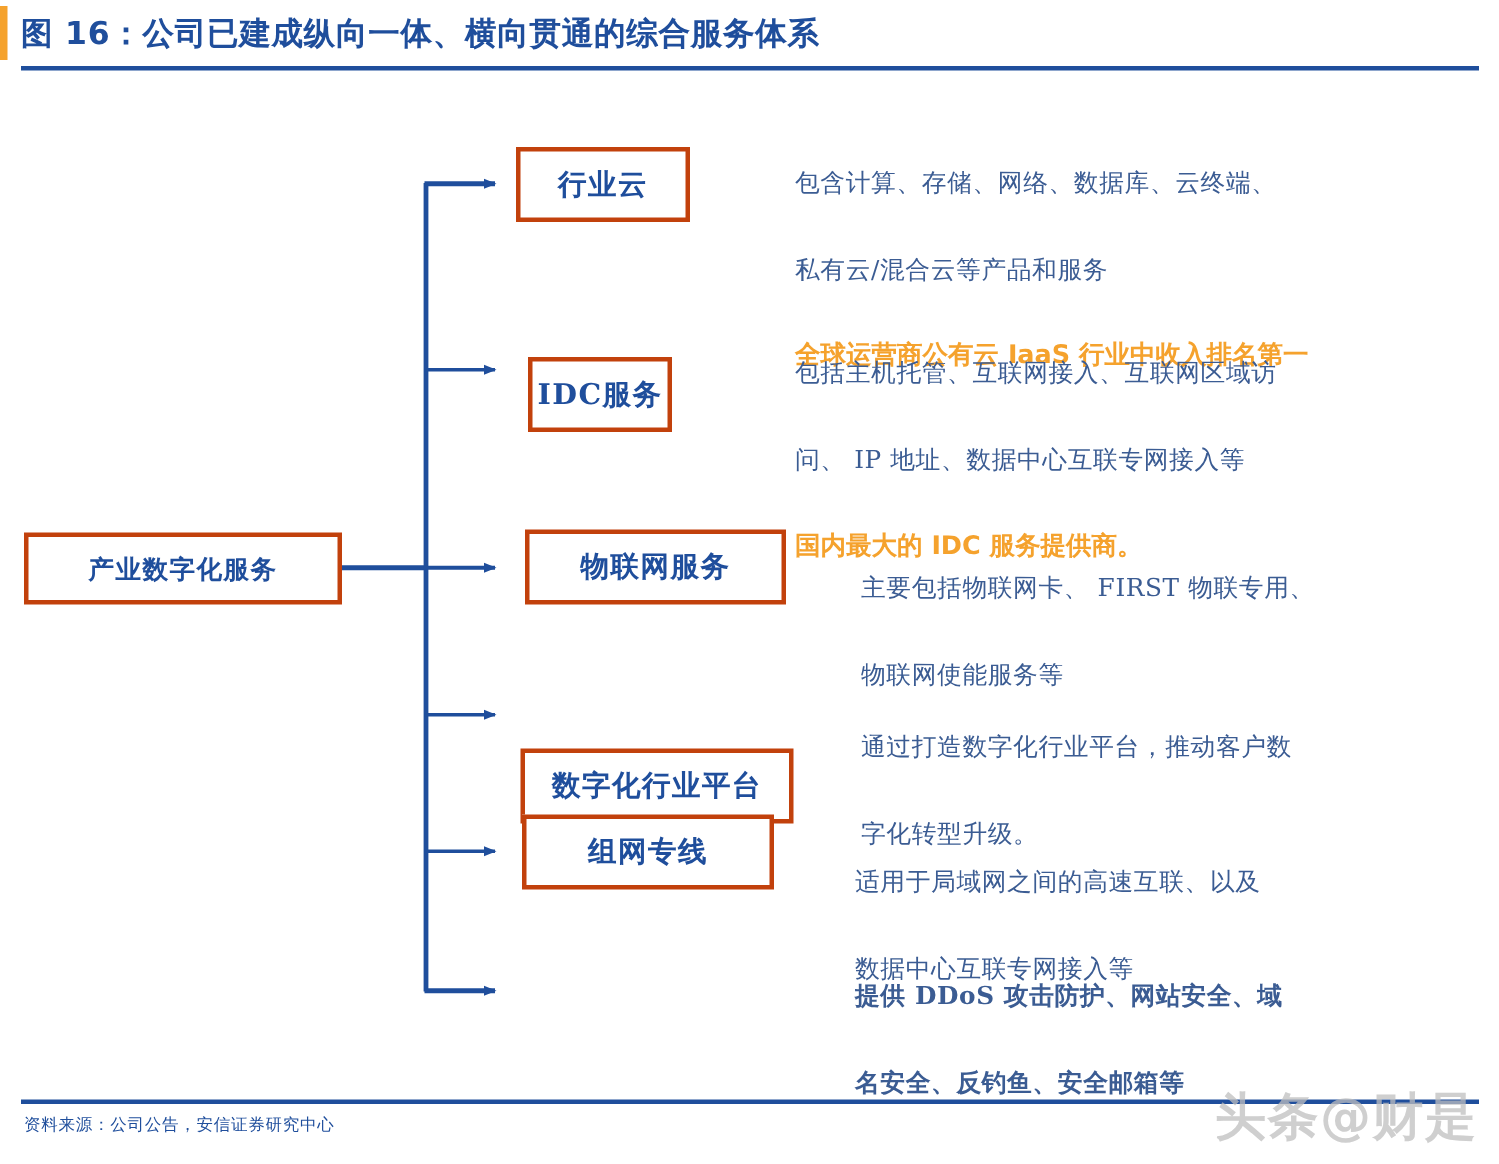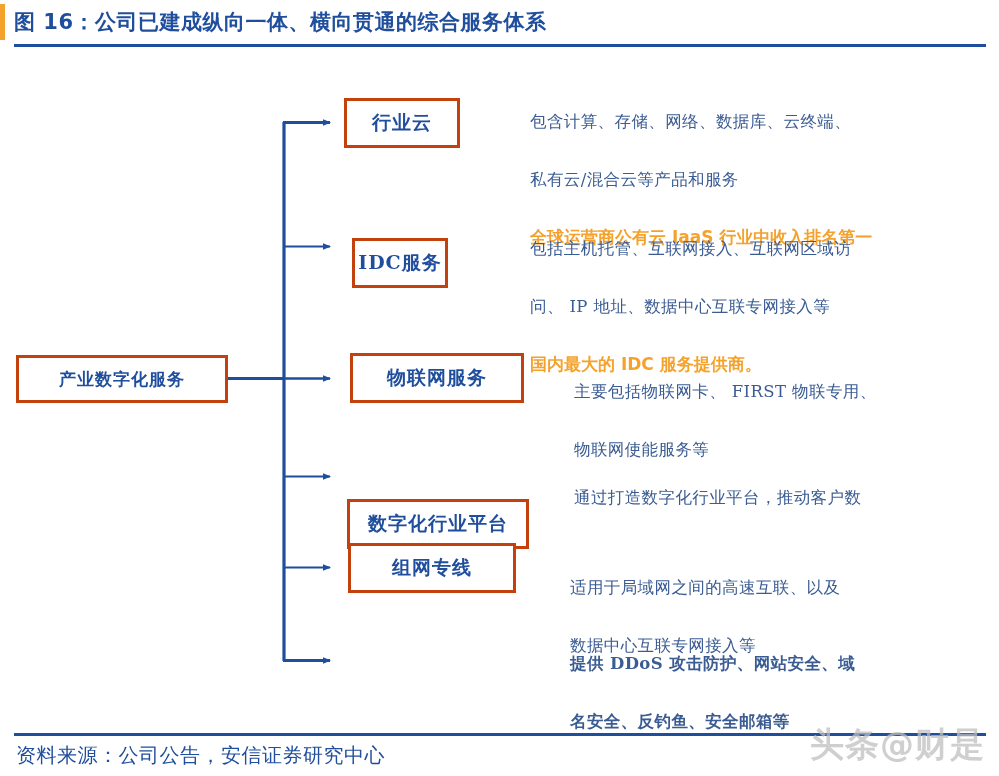--- a/index.html
+++ b/index.html
@@ -83,21 +83,21 @@
   
   .footer-rule {
     position: absolute;
     left: 14px; top: 733px;
     width: 972px; height: 3px;
     background: #1F4E9C;
   }
   .footer-source {
     position: absolute;
     left: 16px; top: 742px;
-    font-size: 20px;
+    font-size: 11px;
     color: #1F4E9C;
     font-family: "DejaVu Serif", "Liberation Serif", serif;
     letter-spacing: 0.5px;
   }
   .watermark {
     position: absolute;
     right: 14px; top: 722px;
     font-size: 34px;
     font-weight: bold;
     color: #BFBFBF;
@@ -168,20 +168,21 @@
       <div class="hl">国内最大的 IDC 服务提供商。</div>
     </div>
 
     <div class="desc" style="left:574px; top:348px; width:420px;">
       <div>主要包括物联网卡、 FIRST 物联专用、</div>
       <div>物联网使能服务等</div>
     </div>
 
     <div class="desc" style="left:574px; top:454px; width:420px;">
       <div>通过打造数字化行业平台，推动客户数</div>
+      <div>字化转型升级。</div>
     </div>
 
     <div class="desc" style="left:570px; top:544px; width:420px;">
       <div>适用于局域网之间的高速互联、以及</div>
       <div>数据中心互联专网接入等</div>
     </div>
 
     <div class="desc" style="left:570px; top:620px; width:420px;font-weight:bold;">
       <div>提供 DDoS 攻击防护、网站安全、域</div>
       <div>名安全、反钓鱼、安全邮箱等</div>

